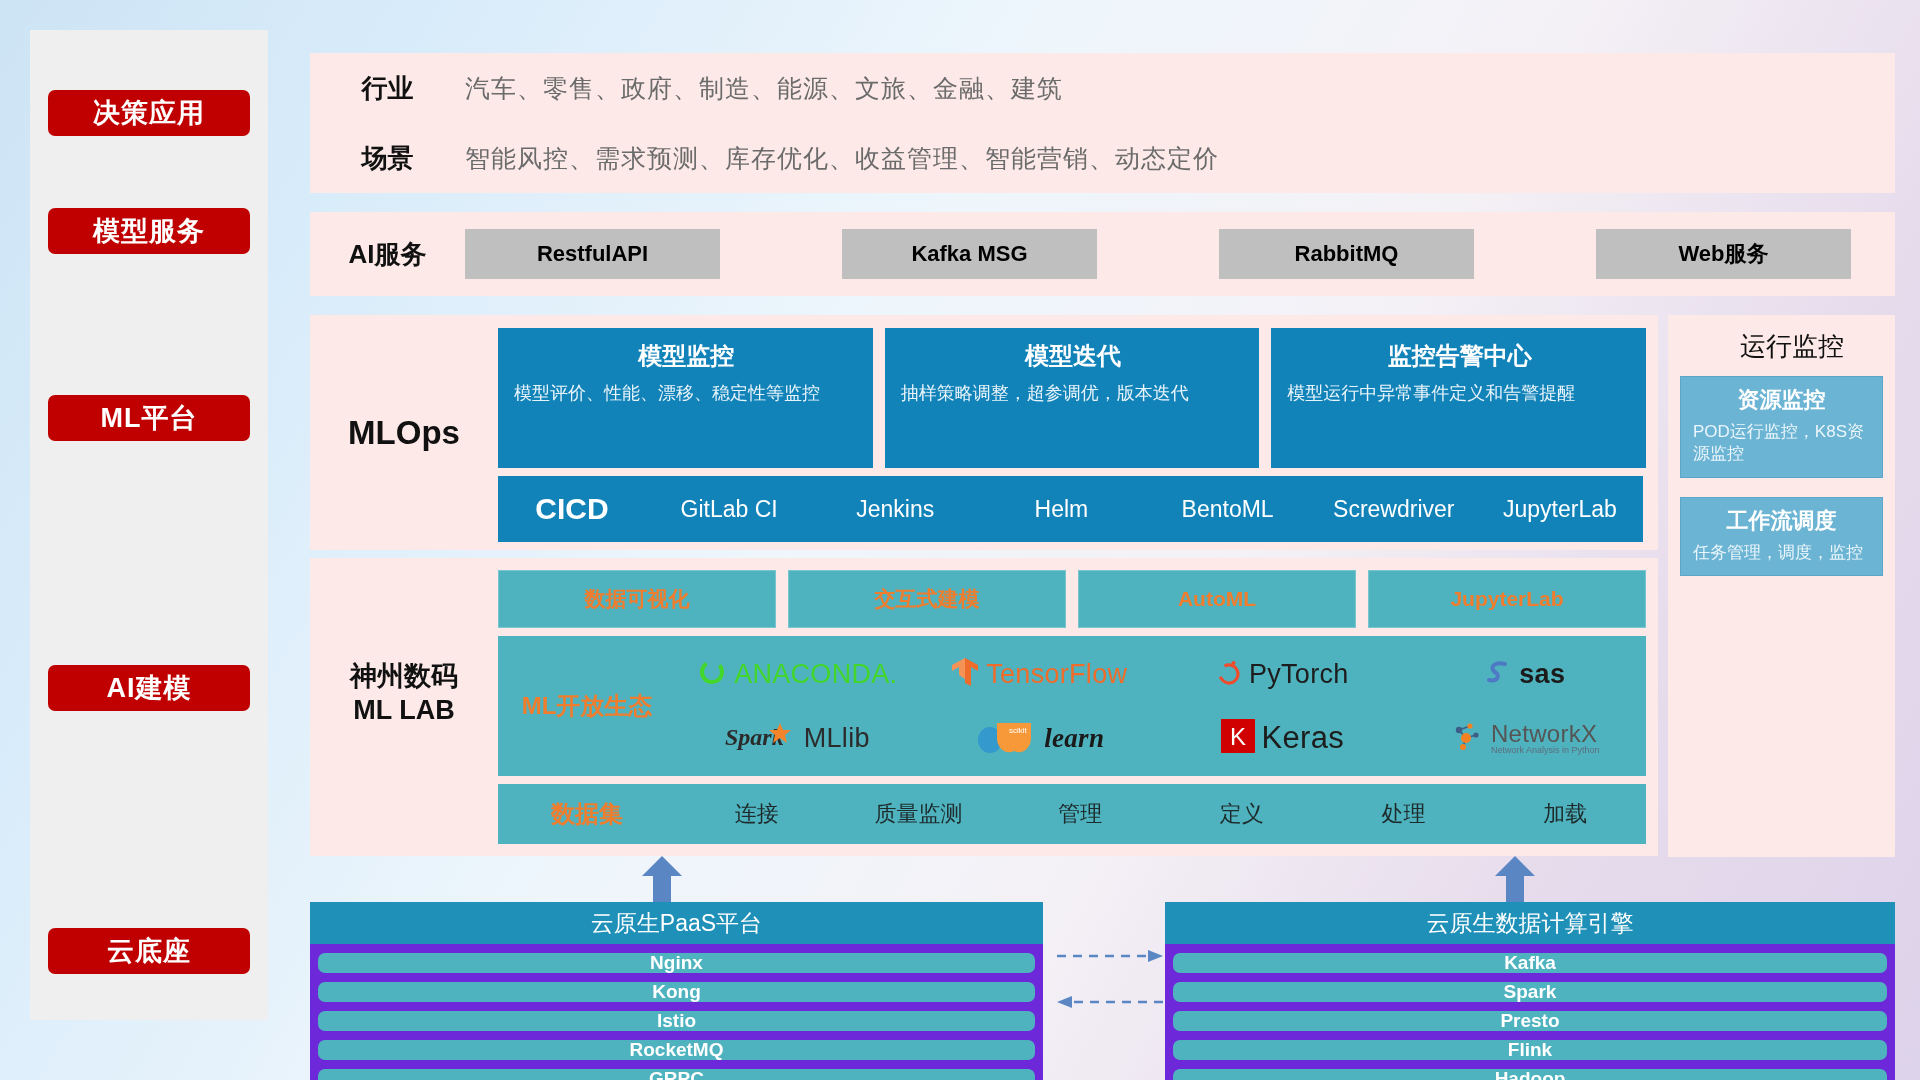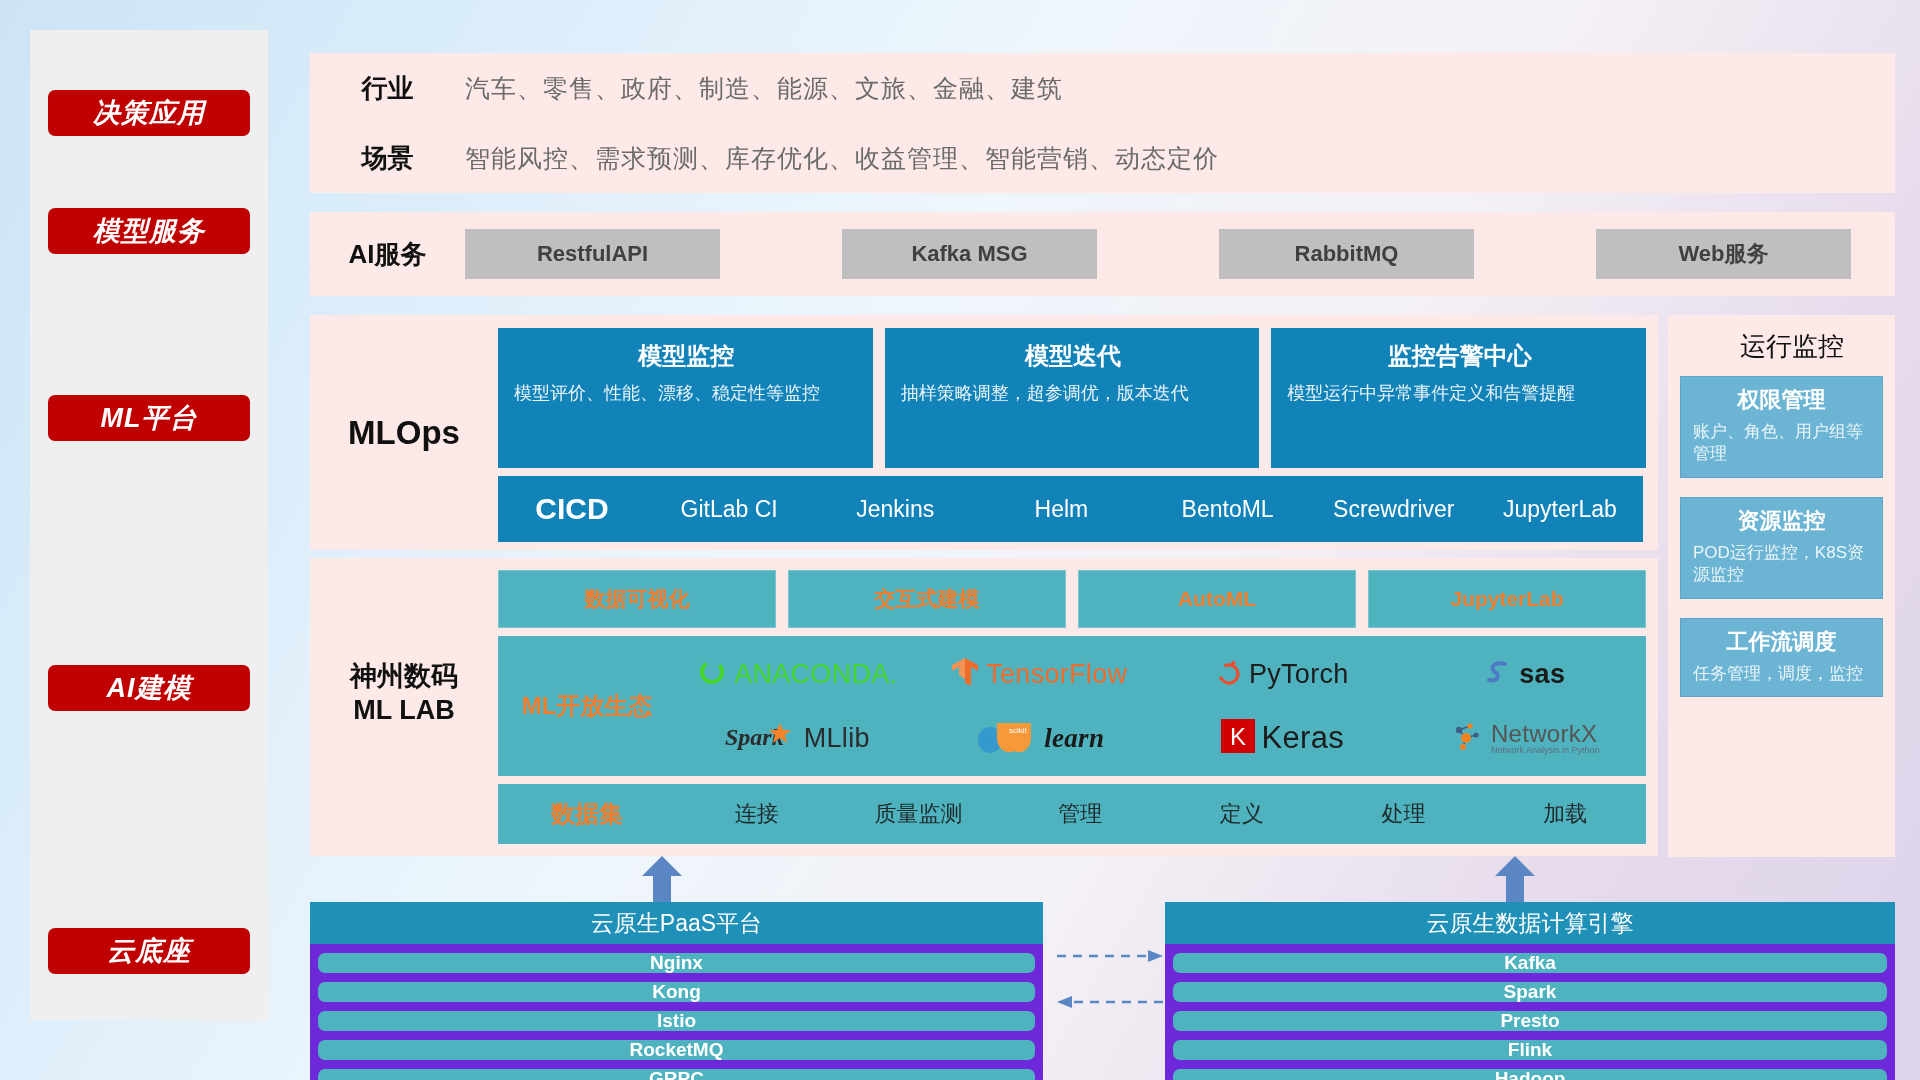--- a/index.html
+++ b/index.html
@@ -12,21 +12,20 @@
     background: linear-gradient(120deg, #cde4f5 0%, #d9ecfa 18%, #eef6fc 42%, #f4f1f6 62%, #e7dcec 80%, #ddd3ea 100%);
     position: relative;
   }
 
   
   #left-rail {
     position: absolute; left: 30px; top: 30px;
     width: 238px; height: 990px;
     background: #efefef;
     z-index: 5;
-    font-style: italic;
   }
   .stage-chip {
     position: absolute; left: 18px; width: 202px; height: 46px;
     background: #c00000; border-radius: 7px;
     color: #fff; font-weight: bold; font-size: 27px;
     display: flex; align-items: center; justify-content: center;
     letter-spacing: 1px;
   }
 
   
@@ -41,21 +40,21 @@
     width: 155px; flex: none; text-align: center;
     font-size: 26px; font-weight: bold; color: #111;
   }
   .kv-val { font-size: 25px; color: #6b6b6b; letter-spacing: 1px; }
 
   
   #band-svc { left: 0; top: 212px; width: 1585px; height: 84px; display: flex; align-items: center; }
   .svc-key { width: 155px; flex: none; text-align: center; font-size: 26px; font-weight: bold; color: #111; }
   .svc-items { flex: 1; display: flex; gap: 122px; padding-right: 16px; }
   .svc-chip {
-    width: 255px; height: 50px; background: #bfbfbf; color: #404040;
+    width: 255px; height: 50px; background: #bfbfbf; color: #000000;
     font-size: 22px; font-weight: bold;
     display: flex; align-items: center; justify-content: center;
   }
 
   
   #band-mlops { left: 0; top: 315px; width: 1348px; height: 235px; }
   .mlops-key {
     position: absolute; left: 0; top: 0; width: 188px; height: 235px;
     display: flex; align-items: center; justify-content: center;
     font-size: 33px; font-weight: bold; color: #111;
@@ -205,24 +204,20 @@
         <div class="cicd-item">Helm</div>
         <div class="cicd-item">BentoML</div>
         <div class="cicd-item">Screwdriver</div>
         <div class="cicd-item">JupyterLab</div>
       </div>
     </div>
   </div>
 
   <div class="band" id="band-monitor">
     <div class="mon-title">运行监控</div>
-    <div class="mon-card">
-      <h4>权限管理</h4>
-      <p>账户、角色、用户组等管理</p>
-    </div>
     <div class="mon-card">
       <h4>资源监控</h4>
       <p>POD运行监控，K8S资源监控</p>
     </div>
     <div class="mon-card">
       <h4>工作流调度</h4>
       <p>任务管理，调度，监控</p>
     </div>
   </div>
 

